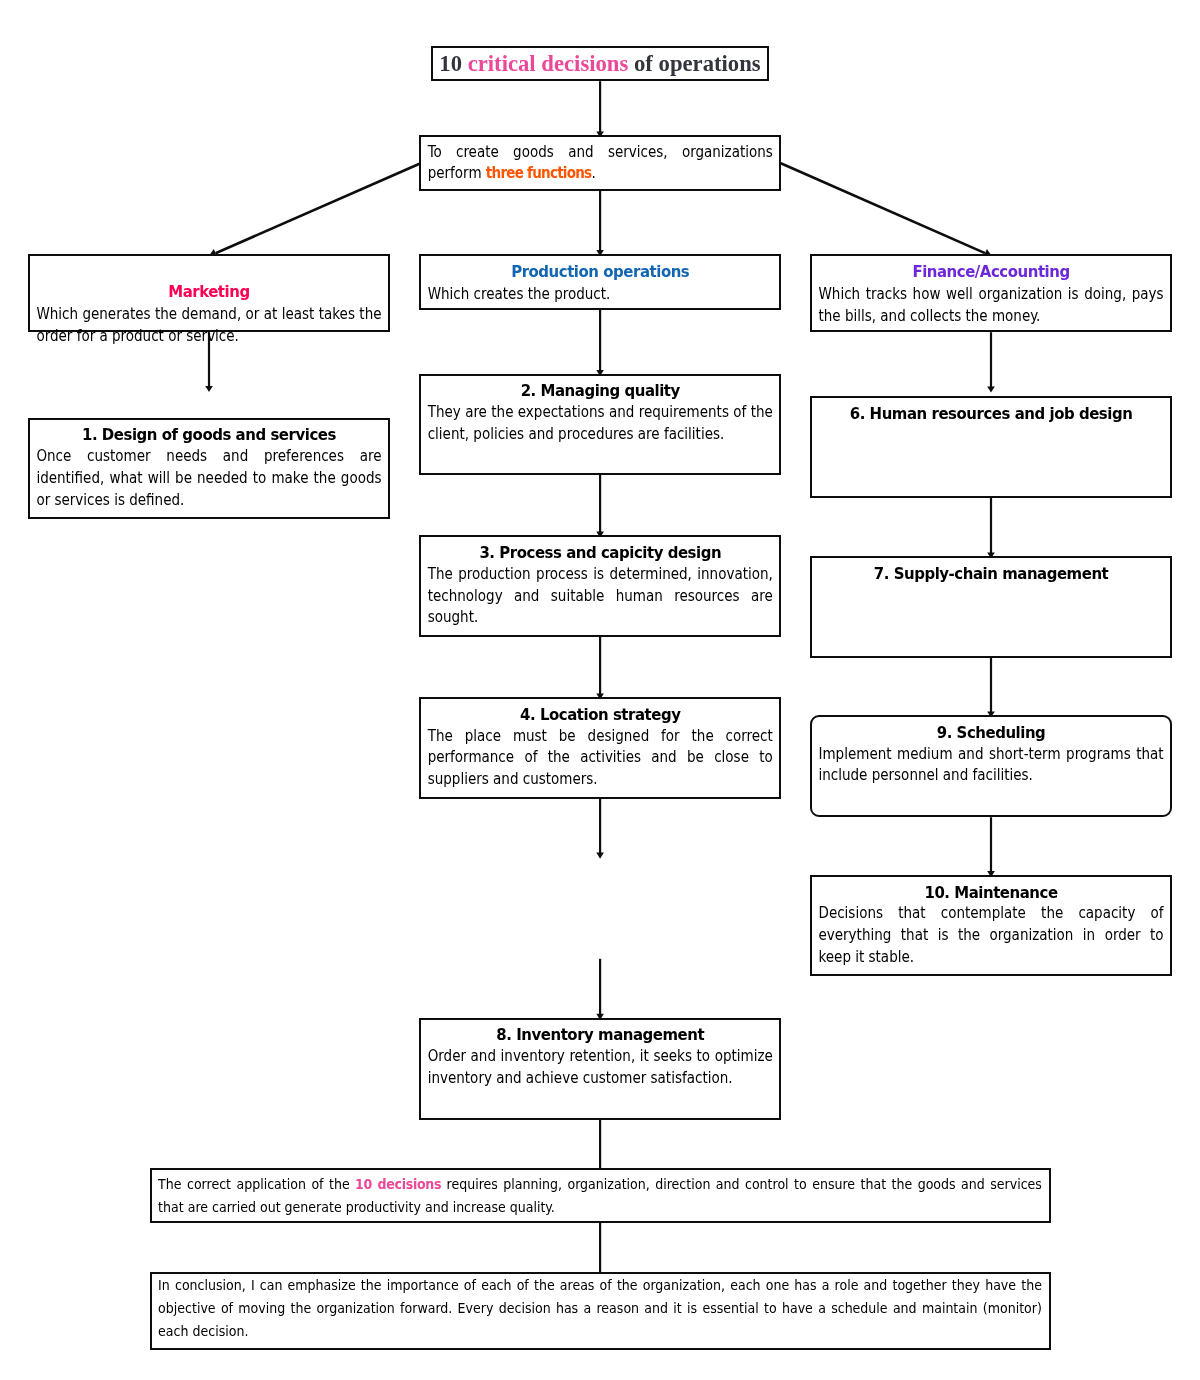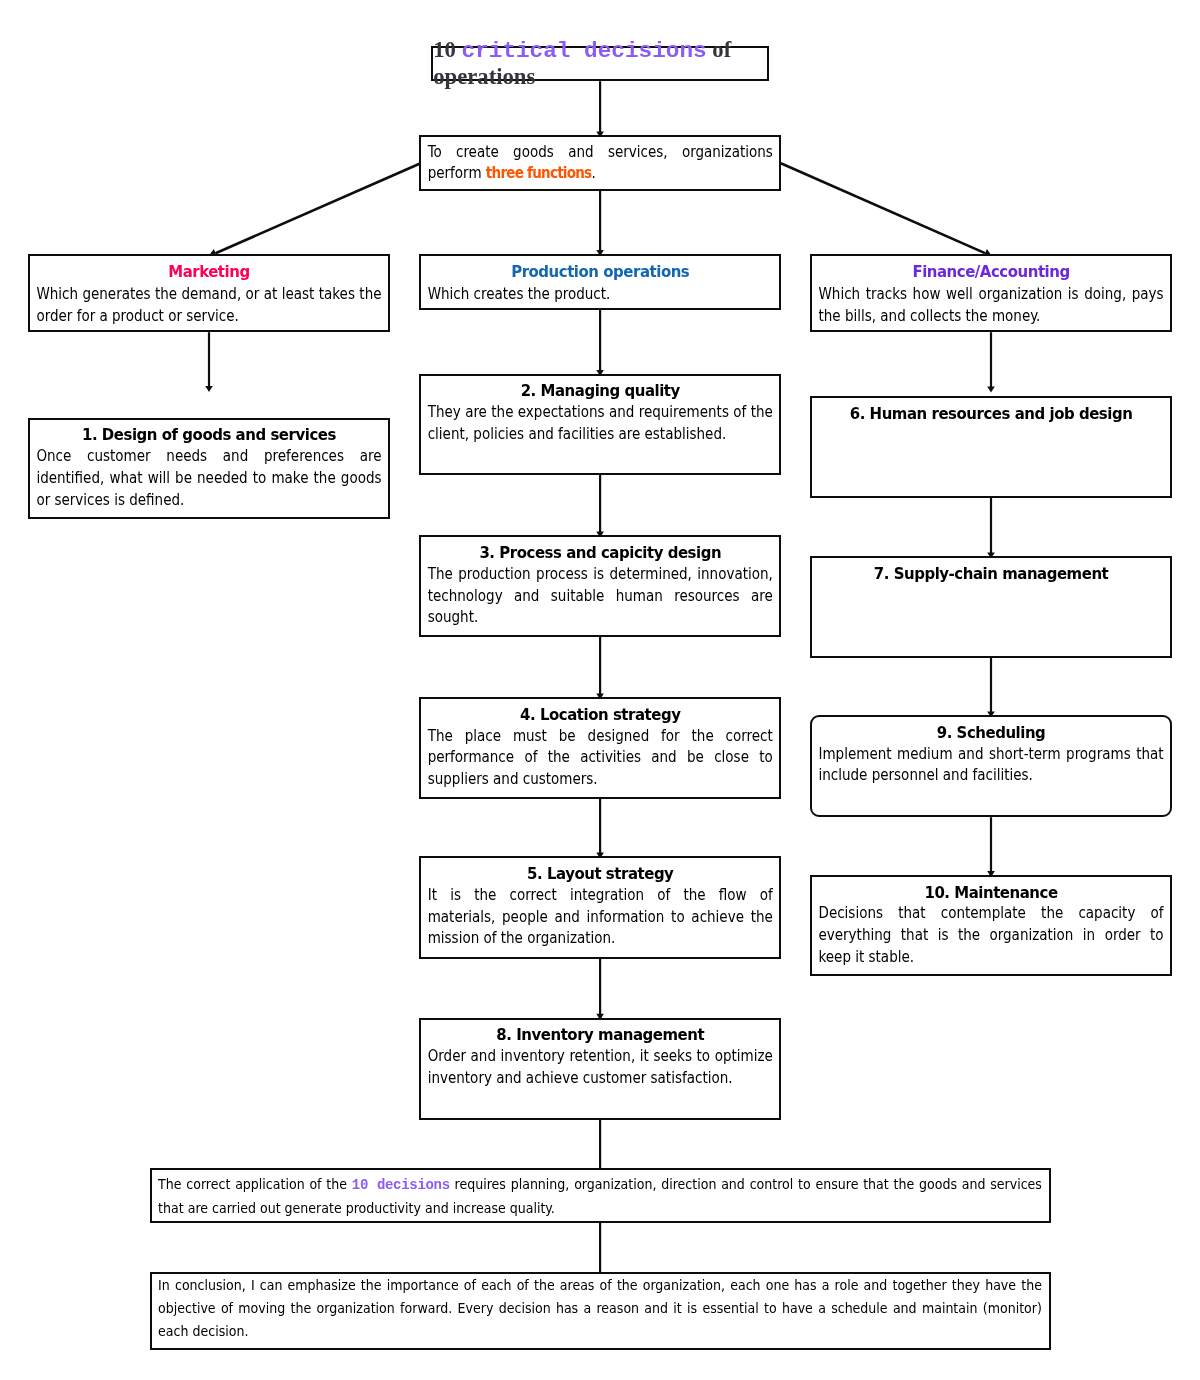--- a/index.html
+++ b/index.html
@@ -7,21 +7,21 @@
   body{width:1200px;height:1380px;overflow:hidden;
        font-family:"DejaVu Sans",sans-serif;color:#000;}
   #stage{position:relative;width:1200px;height:1380px;background:#fff;}
   svg.conn{position:absolute;left:0;top:0;width:1200px;height:1380px;
            pointer-events:none;overflow:visible;}
   .box{position:absolute;box-sizing:border-box;border:2.2px solid #0d0d0d;
        background:#fff;}
   .titlebox{display:flex;align-items:center;justify-content:center;
             font-family:"Liberation Serif",serif;font-weight:bold;
             font-size:22.7px;color:#32353c;letter-spacing:0px;}
-  .ac-red{color:#8b5cf6;font-family:Liberation Mono, monospace;}
+  .ac-red{color:#ec4899;}
   .ac-org{color:#ff5500;}
   .pad{padding:4.4px 6.6px 0 6.6px;}
   .pad.hdpad{padding-top:4.6px;}
   .pad.fnpad{padding-top:5.6px;}
   .pad2{padding:3.9px 6.6px 0 6.6px;}
   .pad2.cpad{padding-top:0;}
   .hd{font-family:"DejaVu Sans",sans-serif;font-stretch:condensed;
       text-align:center;font-weight:bold;font-size:16.6px;line-height:21.8px;
       letter-spacing:-0.45px;}
   .hd.fnhd{line-height:22.8px;}
@@ -73,21 +73,21 @@
   <div class="box titlebox" style="left:431.2px;top:46.0px;width:337.6px;height:35.2px;">
     <div><span>10 </span><span class="ac-red">critical decisions</span><span> of operations</span></div>
   </div>
   <div class="box" style="left:419.1px;top:135.3px;width:362.3px;height:55.4px;">
     <div class="pad">
         <div class="bd"><span>To create goods and services, organizations perform </span><b class="ac-org tight">three functions</b><span>.</span></div>
       </div>
   </div>
   <div class="box " style="left:27.8px;top:253.8px;width:362.3px;height:78.4px;">
     <div class="pad hdpad fnpad">
-        <div class="hd fnhd" style="color: rgb(255, 0, 85);">Marketing</div>
+        <div class="hd fnhd" style="color: rgb(255, 0, 85); margin-top: 20px;">Marketing</div>
         <div class="bd">Which generates the demand, or at least takes the order for a product or service.</div>
       </div>
   </div>
   <div class="box " style="left:419.1px;top:253.8px;width:362.3px;height:55.9px;">
     <div class="pad hdpad fnpad">
         <div class="hd fnhd" style="color: rgb(19, 102, 177);">Production operations</div>
         <div class="bd">Which creates the product.</div>
       </div>
   </div>
   <div class="box " style="left:809.9px;top:253.8px;width:362.3px;height:78.4px;">
@@ -98,39 +98,33 @@
   </div>
   <div class="box " style="left:27.8px;top:389.8px;width:362.3px;height:101.2px;margin-top:28px;">
     <div class="pad hdpad">
         <div class="hd">1. Design of goods and services</div>
         <div class="bd">Once customer needs and preferences are identified, what will be needed to make the goods or services is defined.</div>
       </div>
   </div>
   <div class="box " style="left:419.1px;top:373.8px;width:362.3px;height:101.2px;">
     <div class="pad hdpad">
         <div class="hd">2. Managing quality</div>
-        <div class="bd">They are the expectations and requirements of the client, policies and facilities are established.</div>
+        <div class="bd">They are the expectations and requirements of the client, policies and procedures are facilities.</div>
       </div>
   </div>
   <div class="box " style="left:419.1px;top:535.4px;width:362.3px;height:101.6px;">
     <div class="pad hdpad">
         <div class="hd">3. Process and capicity design</div>
         <div class="bd">The production process is determined, innovation, technology and suitable human resources are sought.</div>
       </div>
   </div>
   <div class="box " style="left:419.1px;top:697.3px;width:362.3px;height:101.5px;">
     <div class="pad hdpad">
         <div class="hd">4. Location strategy</div>
         <div class="bd">The place must be designed for the correct performance of the activities and be close to suppliers and customers.</div>
-      </div>
-  </div>
-  <div class="box " style="left:419.1px;top:856.4px;width:362.3px;height:102.4px;">
-    <div class="pad hdpad">
-        <div class="hd">5. Layout strategy</div>
-        <div class="bd">It is the correct integration of the flow of materials, people and information to achieve the mission of the organization.</div>
       </div>
   </div>
   <div class="box " style="left:809.9px;top:396.0px;width:362.3px;height:101.5px;">
     <div class="pad hdpad">
         <div class="hd">6. Human resources and job design</div>
       </div>
   </div>
   <div class="box " style="left:809.9px;top:556.3px;width:362.3px;height:101.7px;">
     <div class="pad hdpad">
         <div class="hd">7. Supply-chain management</div>

